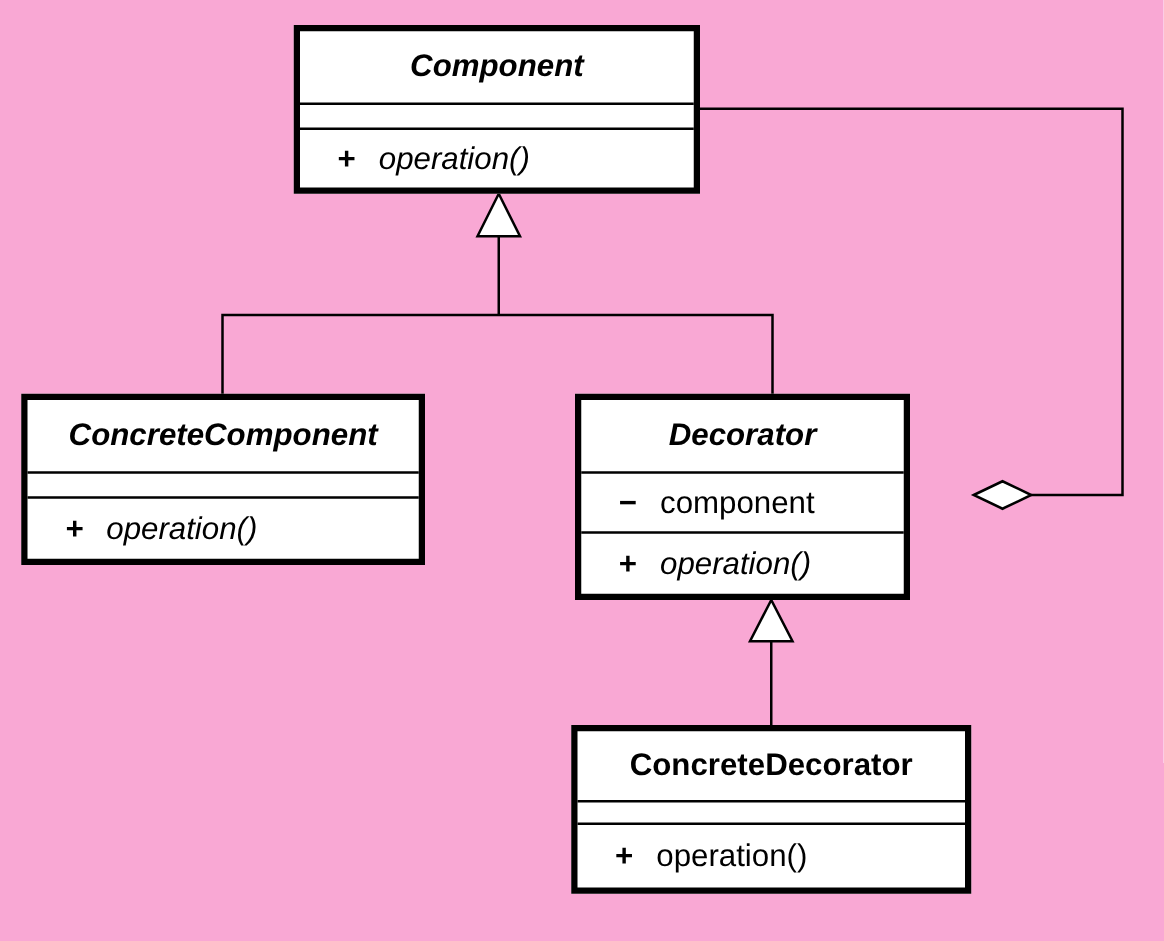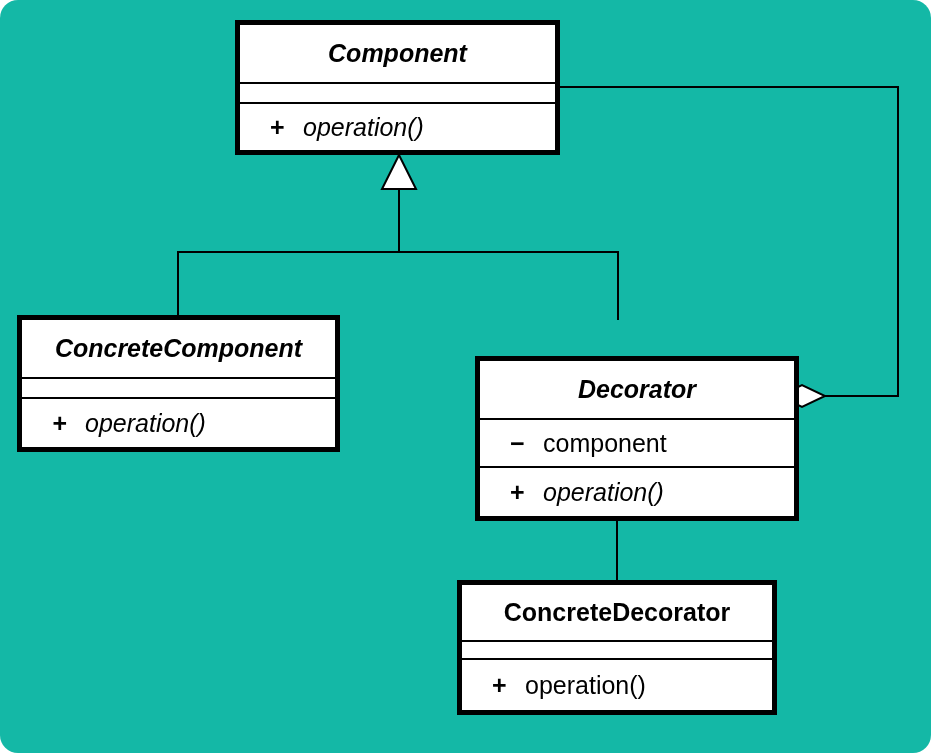--- a/index.html
+++ b/index.html
@@ -5,23 +5,22 @@
   html, body {
     margin: 0;
     padding: 0;
     background: #ffffff;
     font-family: "Liberation Sans", "DejaVu Sans", sans-serif;
   }
   .canvas {
     position: relative;
     width: 931px;
     height: 753px;
-    background: #14b8a6;
+    background: #f9a8d4;
     overflow: hidden;
-    border-radius: 18px;
   }
   .connectors {
     position: absolute;
     left: 0;
     top: 0;
     width: 931px;
     height: 753px;
     pointer-events: none;
   }
   .uml-class {
@@ -65,21 +64,21 @@
 
   
   #cls-component        { left: 235px; top: 20px;  width: 325px; height: 135px; }
   #cls-component .uml-title        { height: 57px; }
   #cls-component .attrs            { height: 18px; }
 
   #cls-concretecomponent{ left: 17px;  top: 315px; width: 323px; height: 137px; font-style: italic; }
   #cls-concretecomponent .uml-title{ height: 57px; }
   #cls-concretecomponent .attrs    { height: 18px; }
 
-  #cls-decorator        { left: 475px; top: 315px; width: 324px; height: 165px; margin-top: 41px; }
+  #cls-decorator        { left: 460px; top: 315px; width: 268px; height: 165px; }
   #cls-decorator .uml-title        { height: 57px; }
   #cls-decorator .attrs            { height: 46px; }
 
   #cls-concretedecorator{ left: 457px; top: 580px; width: 320px; height: 135px; }
   #cls-concretedecorator .uml-title{ height: 55px; text-align: right; }
   #cls-concretedecorator .attrs    { height: 16px; }
 </style>
 </head>
 <body>
 

